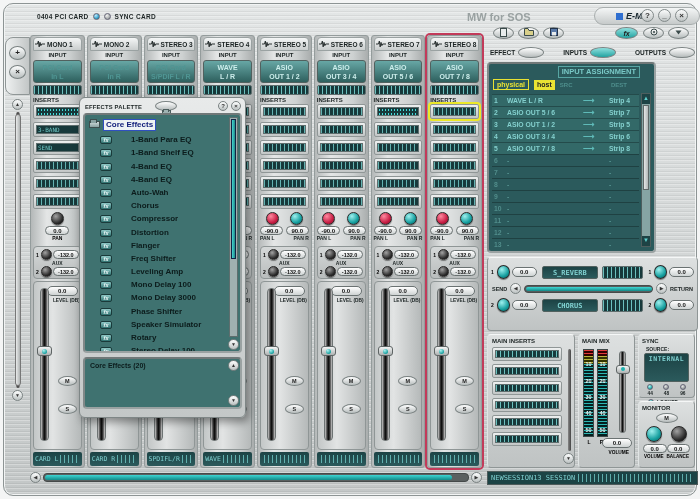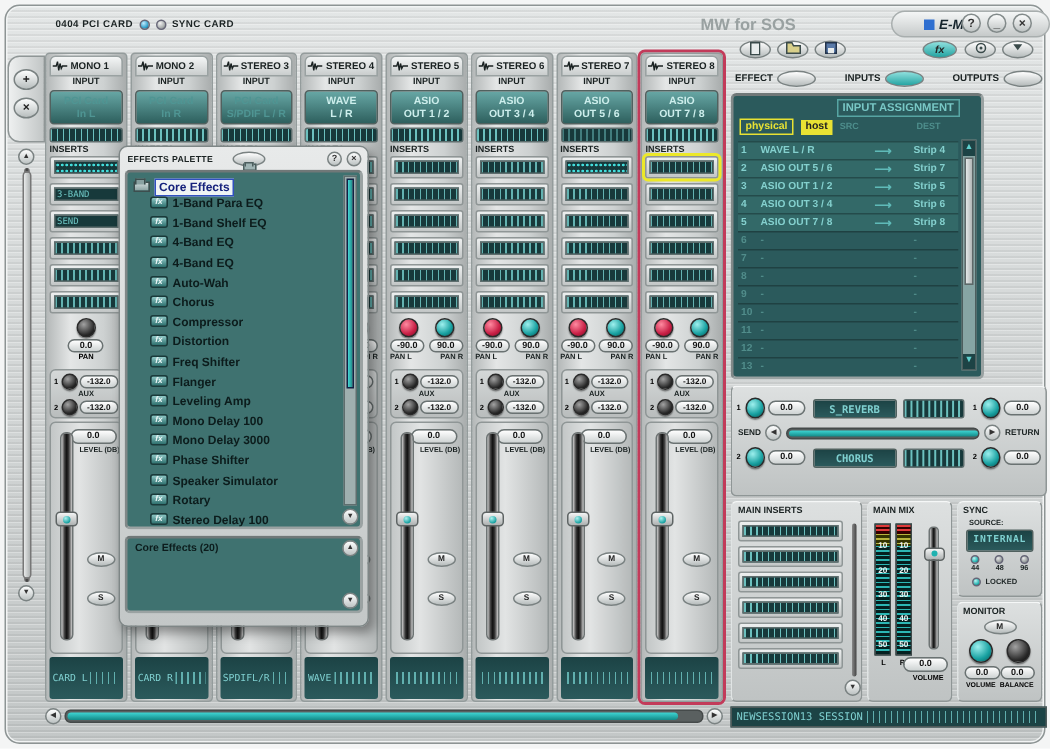--- a/index.html
+++ b/index.html
@@ -78,21 +78,21 @@
   .aux-row .knob { width:11px; height:11px; }
   .aux-row .valbox { flex:1; height:9px; font-size:5.5px; }
   .aux-cap { text-align:center; font-size:5px; font-weight:bold; color:#1a2222; line-height:6px; }
   .fader-sec { flex:1; margin-top:2px; border:1px solid #8f9696; border-radius:4px; background:linear-gradient(90deg,#c3c7c7,#e2e4e4 40%,#b5b9b9); position:relative; }
   .level-box { position:absolute; right:3px; top:4px; width:31px; height:10px; }
   .level-cap { position:absolute; right:1px; top:16px; font-size:4.8px; font-weight:bold; color:#1a2222; }
   .fader-track { position:absolute; left:6px; top:6px; bottom:8px; width:9px; border-radius:4px; border:1px solid #6e7474; background:linear-gradient(90deg,#cfcfcf,#3c3c3c 30%,#101010 50%,#3c3c3c 70%,#cfcfcf); }
   .fader-thumb { position:absolute; left:-4px; width:15px; height:10px; border-radius:3px; background:linear-gradient(180deg,#f2f4f4,#aeb2b2); border:1px solid #5e6464; }
   .fader-thumb::after { content:""; position:absolute; left:50%; top:50%; width:5px; height:5px; margin:-2.5px 0 0 -2.5px; border-radius:50%; background:radial-gradient(circle at 35% 30%, #aef2f0, #17a0a0 70%); }
   .ms-btn { position:absolute; right:4px; width:19px; height:10px; font-size:5.5px; font-weight:bold; line-height:9px; }
-  .scribble { height:28px; margin-top:2px; display:flex; align-items:center; gap:2px; padding:0 2px; border-radius:2px;justify-content:space-between; }
+  .scribble { height:14px; margin-top:2px; display:flex; align-items:center; gap:2px; padding:0 2px; border-radius:2px;justify-content:space-between; }
   .scribble .txt { font-size:6.5px; white-space:nowrap; }
   .scribble .mini-ticks { flex:1; height:8px; background-image:repeating-linear-gradient(90deg, rgba(112,200,198,.8) 0 1px, transparent 1px 4px); }
 
   
   .h-scroll { position:absolute; left:26px; top:467px; width:452px; height:13px; display:flex; align-items:center; gap:2px; }
   .h-track { flex:1; height:9px; background:#5a6060; border:1px solid #454a4a; border-radius:4px; position:relative; }
   .h-fill { position:absolute; left:1px; top:1px; bottom:1px; width:96%; border-radius:3px; background:linear-gradient(180deg,#3fd6d4,#138a88); }
 
   
   .toolbar { position:absolute; left:489px; top:22px; width:200px; height:14px; display:flex; align-items:center; }
@@ -153,21 +153,21 @@
   .mscale { position:absolute; left:0; right:0; top:13%; bottom:4%; display:flex; flex-direction:column; justify-content:space-between; font-size:5.5px; font-weight:bold; color:#f0f4f4; text-align:center; }
   .lr-row { position:absolute; left:4px; top:104px; width:25px; display:flex; justify-content:space-around; font-size:5px; font-weight:bold; }
   .mm-fader { position:absolute; right:8px; top:16px; height:82px; width:7px; border-radius:3px; border:1px solid #6e7474; background:linear-gradient(90deg,#cfcfcf,#3c3c3c 35%,#101010 50%,#3c3c3c 65%,#cfcfcf); }
   .mm-thumb { position:absolute; left:-4px; top:16%; width:14px; height:9px; border-radius:3px; background:linear-gradient(180deg,#f2f4f4,#aeb2b2); border:1px solid #5e6464; }
   .mm-thumb::after { content:""; position:absolute; left:50%; top:50%; width:4px; height:4px; margin:-2px 0 0 -2px; border-radius:50%; background:#1fb2b0; }
   .mm-vol { position:absolute; right:2px; top:103px; width:30px; height:10px; }
   .mm-vol-cap { position:absolute; right:5px; top:115px; font-size:4.8px; font-weight:bold; }
   .right-col { width:57px; display:flex; flex-direction:column; gap:3px; }
   .sync-sec { height:64px; padding:3px 3px; }
   .src-cap { font-size:5px; font-weight:bold; color:#1a2222; margin:2px 0 1px 4px; }
-  .sync-lcd { height:15px; margin:0 2px; font-size:6.5px; font-weight:bold; text-align:center; line-height:10px; border-radius:2px; border:1px solid #51615f; letter-spacing:.5px; }
+  .sync-lcd { height:29px; margin:0 2px; font-size:6.5px; font-weight:bold; text-align:center; line-height:10px; border-radius:2px; border:1px solid #51615f; letter-spacing:.5px; }
   .rates { display:flex; justify-content:space-around; margin-top:2px; }
   .rate { display:flex; flex-direction:column; align-items:center; gap:1px; font-size:4.8px; font-weight:bold; color:#1a2222; }
   .rate .led { width:6px; height:6px; }
   .locked-row { display:flex; align-items:center; gap:3px; margin:3px 0 0 6px; font-size:5px; font-weight:bold; color:#1a2222; }
   .locked-row .led { width:6px; height:6px; }
   .monitor-sec { flex:1; padding:3px 3px; position:relative; }
   .mon-m { display:block; margin:2px auto 0; width:22px; height:10px; font-size:5.5px; font-weight:bold; line-height:9px; }
   .mon-knobs { display:flex; justify-content:space-around; margin-top:3px; }
   .mon-knobs .knob { width:16px; height:16px; }
   .mon-vals { display:flex; justify-content:space-between; margin-top:2px; padding:0 1px; }
@@ -185,21 +185,21 @@
   .pal-fold-btn { position:absolute; left:72px; top:1px; width:22px; height:10px; }
   .mini-folder { display:inline-block; width:9px; height:5px; background:#9fb3b3; border:1px solid #4d5e5e; position:relative; vertical-align:1px; }
   .mini-folder::before { content:""; position:absolute; left:0; top:-2px; width:4px; height:2px; background:#9fb3b3; border:1px solid #4d5e5e; border-bottom:none; }
   .pal-wbtns { position:absolute; right:1px; top:1px; display:flex; gap:3px; }
   .pal-wbtn { width:10px; height:10px; border-radius:50%; background:linear-gradient(180deg,#fdfefe,#bcc2c2); border:1px solid #7a8282; font-size:6px; line-height:9px; text-align:center; font-weight:bold; color:#333; }
   .pal-list-wrap { position:relative; height:240px; border:2px solid #9aa2a2; border-top-color:#707878; border-left-color:#808888; border-radius:4px; background:#3f7270; padding:3px 20px 2px 4px; overflow:hidden; }
   .pal-root-row { display:flex; align-items:center; gap:3px; height:13px; }
   .folder-icon { width:11px; height:7px; background:linear-gradient(180deg,#cfdada,#8aa2a2); border:1px solid #3d4e4e; position:relative; }
   .folder-icon::before { content:""; position:absolute; left:0; top:-3px; width:5px; height:3px; background:#8aa2a2; border:1px solid #3d4e4e; border-bottom:none; }
   .pal-root-label { background:#eff4f4; color:#15227c; border:1px solid #3050c0; font-size:8px; font-weight:bold; padding:0 2px; line-height:10px; }
-  .pal-item { display:flex; align-items:flex-start; gap:3px; height:13.2px; padding-left:11px; }
+  .pal-item { display:flex; align-items:flex-end; gap:19px; height:13.2px; padding-left:11px; }
   .fx-badge { width:12px; height:8px; border-radius:2px; background:linear-gradient(180deg,#8fc8c6,#2e706e); border:1px solid #1a3a3a; color:#eaf6f6; font-size:5.5px; font-style:italic; font-weight:bold; text-align:center; line-height:7px; flex:none; }
   .pal-item-label { font-size:8px; font-weight:bold; color:#0c1c1c; white-space:nowrap; }
   .pal-scroll { position:absolute; right:2px; top:2px; bottom:14px; width:9px; background:#9fb0b0; border:1px solid #5e6e6e; }
   .pal-thumb { position:absolute; left:1px; right:1px; top:1px; height:64%; background:linear-gradient(90deg,#45d6d4,#1e8886); border:1px solid #124; }
   .pal-down { position:absolute; right:1px; bottom:1px; }
   .pal-info { position:relative; height:52px; margin-top:4px; border:2px solid #9aa2a2; border-top-color:#707878; border-left-color:#808888; border-radius:4px; background:#3f7270; padding:3px 13px 2px 5px; }
   .pal-info-text { font-size:7px; color:#0c1c1c; font-weight:bold; }
   .pal-info .circ { position:absolute; right:1px; }
 
   .wave-icon { flex:none; }
@@ -1196,26 +1196,26 @@
     <span class="pal-item-label">Compressor</span>
   </div>
 
   <div class="pal-item">
     <span class="fx-badge">fx</span>
     <span class="pal-item-label">Distortion</span>
   </div>
 
   <div class="pal-item">
     <span class="fx-badge">fx</span>
+    <span class="pal-item-label">Flanger</span>
+  </div>
+
+  <div class="pal-item">
+    <span class="fx-badge">fx</span>
     <span class="pal-item-label">Freq Shifter</span>
-  </div>
-
-  <div class="pal-item">
-    <span class="fx-badge">fx</span>
-    <span class="pal-item-label">Flanger</span>
   </div>
 
   <div class="pal-item">
     <span class="fx-badge">fx</span>
     <span class="pal-item-label">Leveling Amp</span>
   </div>
 
   <div class="pal-item">
     <span class="fx-badge">fx</span>
     <span class="pal-item-label">Mono Delay 100</span>

